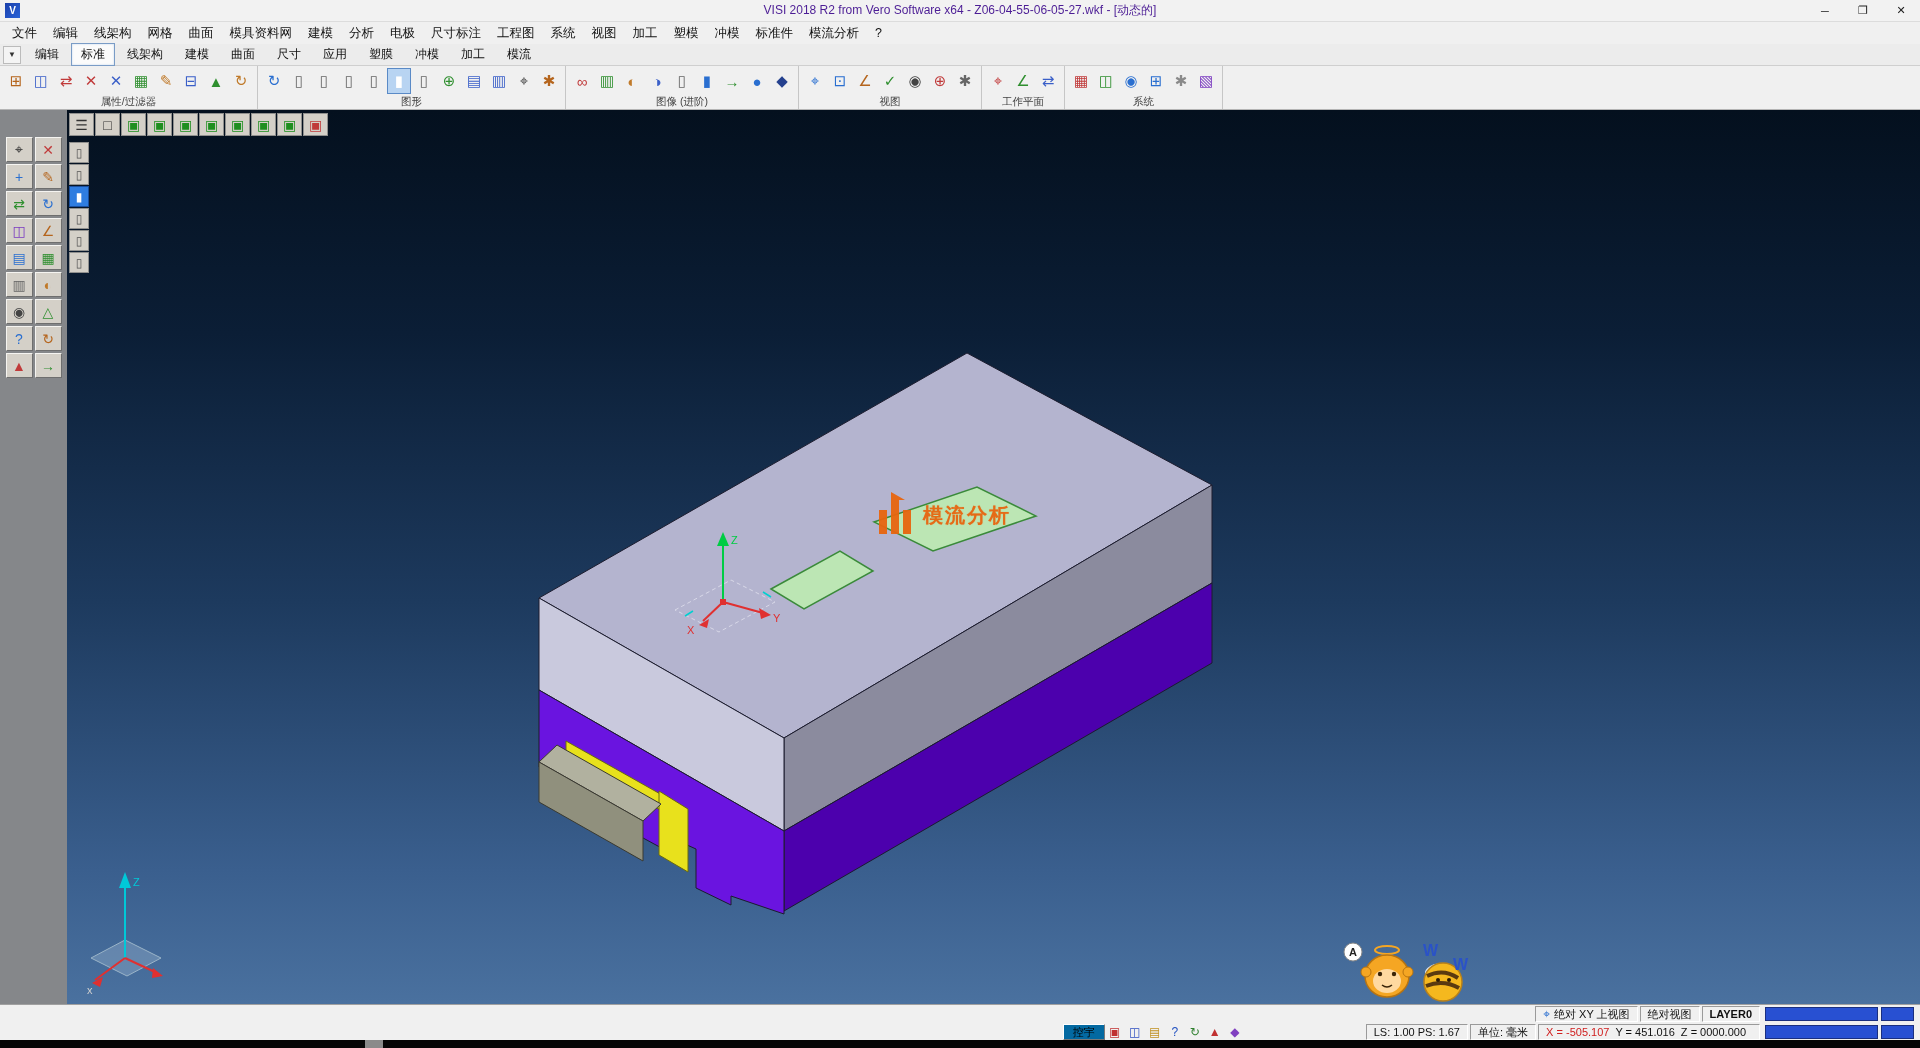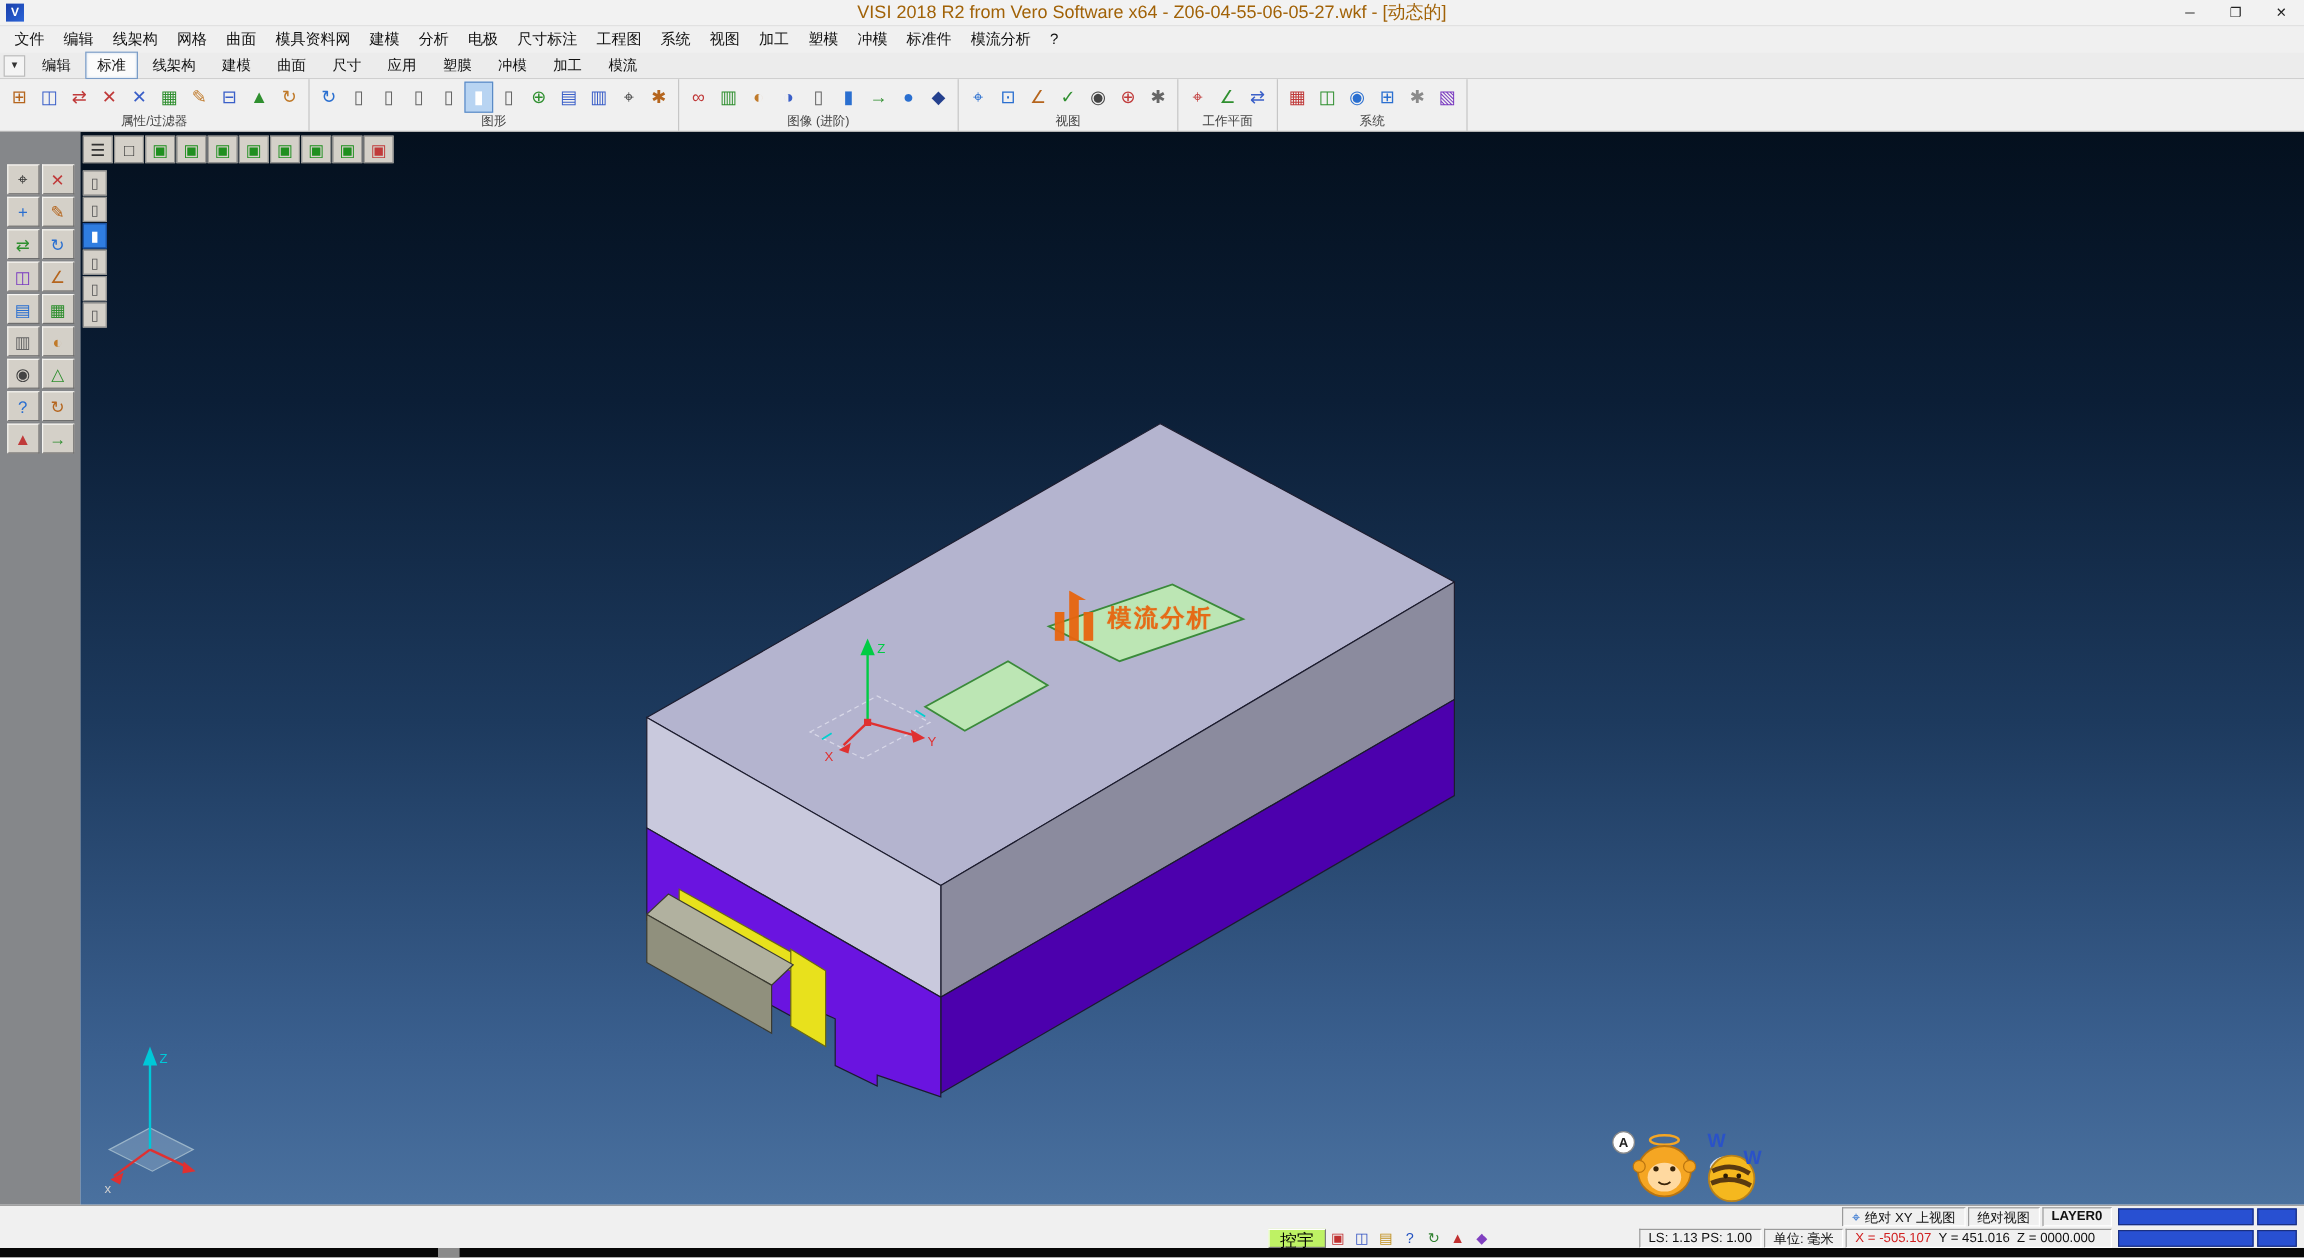--- a/index.html
+++ b/index.html
@@ -3,21 +3,21 @@
 <meta charset="utf-8">
 <style>
   * { margin:0; padding:0; box-sizing:border-box; }
   html,body { width:1920px; height:1048px; overflow:hidden; }
   body { font-family:"Liberation Sans","DejaVu Sans",sans-serif; font-size:12px; background:#f0f0f0; }
   #app { position:relative; width:1920px; height:1048px; background:#f0f0f0; }
 
   
   .titlebar { position:absolute; top:0; left:0; right:0; height:22px; background:#f2f2f2; border-bottom:1px solid #dcdcdc; display:flex; align-items:center; }
   .app-logo { width:15px; height:15px; margin-left:5px; background:linear-gradient(135deg,#1a3faa,#2a64d8); color:#fff; font-weight:bold; font-size:10px; display:flex; align-items:center; justify-content:center; }
-  .title-text { position:absolute; left:0; right:0; text-align:center; font-size:15px; color:#a16207; pointer-events:none; }
+  .title-text { position:absolute; left:0; right:0; text-align:center; font-size:12px; color:#4c1d95; pointer-events:none; }
   .win-controls { margin-left:auto; display:flex; height:100%; }
   .win-btn { width:38px; height:100%; display:flex; align-items:center; justify-content:center; font-size:11px; color:#222; }
 
   
   .menubar { position:absolute; top:22px; left:0; right:0; height:22px; background:#f0f0f0; display:flex; align-items:center; padding-left:4px; }
   .menu-item { padding:0 8px; height:20px; line-height:20px; font-size:12.5px; color:#111; }
 
   
   .tabbar { position:absolute; top:44px; left:0; right:0; height:22px; background:#ececec; border-bottom:1px solid #cfcfcf; display:flex; align-items:center; padding-left:3px; }
   .tab-dropdown { width:18px; height:18px; font-size:8px; color:#333; display:flex; align-items:center; justify-content:center; border:1px solid #bbb; background:#f4f4f4; margin-right:3px; }
@@ -51,21 +51,21 @@
   .watermark { position:absolute; left:808px; top:382px; display:flex; align-items:center; gap:6px; opacity:.95; }
   .watermark .wm-text { font-size:20px; font-weight:bold; color:#e8650f; letter-spacing:2px; text-shadow:0 0 1px rgba(232,101,15,.5); }
 
   .mascots { position:absolute; left:1274px; bottom:0; width:132px; height:68px; }
 
   
   .statusbar { position:absolute; left:0; right:0; bottom:8px; height:36px; background:#f0f0f0; border-top:1px solid #a0a0a0; font-size:11px; color:#111; }
   .srow { display:flex; align-items:center; height:18px; padding:0 4px; }
   .seg { display:flex; align-items:center; height:16px; padding:0 7px; margin:0 1px; border:1px solid; border-color:#9a9a9a #ffffff #ffffff #9a9a9a; background:#f0f0f0; white-space:nowrap; }
   .spacer { flex:1; }
-  .lock-btn { height:16px; padding:0 9px; border:1px solid; border-color:#ffffff #7a7a7a #7a7a7a #ffffff; background:#bef264; font-size:14px; font-family:Liberation Sans, sans-serif; }
+  .lock-btn { height:16px; padding:0 9px; border:1px solid; border-color:#ffffff #7a7a7a #7a7a7a #ffffff; background:#0369a1; font-size:11px; font-family:Liberation Sans, sans-serif; }
   .sicon { width:18px; height:16px; display:flex; align-items:center; justify-content:center; font-size:12px; margin:0 1px; }
   .bar-wide { width:113px; height:14px; background:#2850d2; border:1px solid #1a2f80; margin-left:4px; }
   .bar-small { width:33px; height:14px; background:#2850d2; border:1px solid #1a2f80; margin-left:3px; margin-right:2px; }
   .coord-x { color:#d02020; margin-right:6px; }
   .coord-y, .coord-z { color:#111; margin-right:6px; }
   .layer-seg { font-weight:bold; }
   .zoom-glyph { color:#2a6fd0; margin-right:4px; font-size:12px; }
 
   
   .taskstrip { position:absolute; left:0; right:0; bottom:0; height:8px; background:#060606; }
@@ -365,21 +365,21 @@
 
       <span class="sicon" style="color: rgb(192, 48, 48);">▣</span>
           <span class="sicon" style="color: rgb(48, 80, 192);">◫</span>
           <span class="sicon" style="color: rgb(192, 144, 32);">▤</span>
           <span class="sicon" style="color: rgb(32, 80, 192);">?</span>
           <span class="sicon" style="color: rgb(48, 128, 48);">↻</span>
           <span class="sicon" style="color: rgb(192, 48, 48);">▲</span>
           <span class="sicon" style="color: rgb(128, 64, 192);">◆</span>
         </span>
       <span style="width:120px"></span>
-      <span class="seg">LS: 1.13 PS: 1.00</span>
+      <span class="seg">LS: 1.00 PS: 1.67</span>
       <span class="seg">单位: 毫米</span>
       <span class="seg">
         <span class="coord-x">X = -505.107</span>
         <span class="coord-y">Y = 451.016</span>
         <span class="coord-z">Z = 0000.000</span>
       </span>
       <span class="bar-wide"></span>
       <span class="bar-small"></span>
     </div>
   </div>

